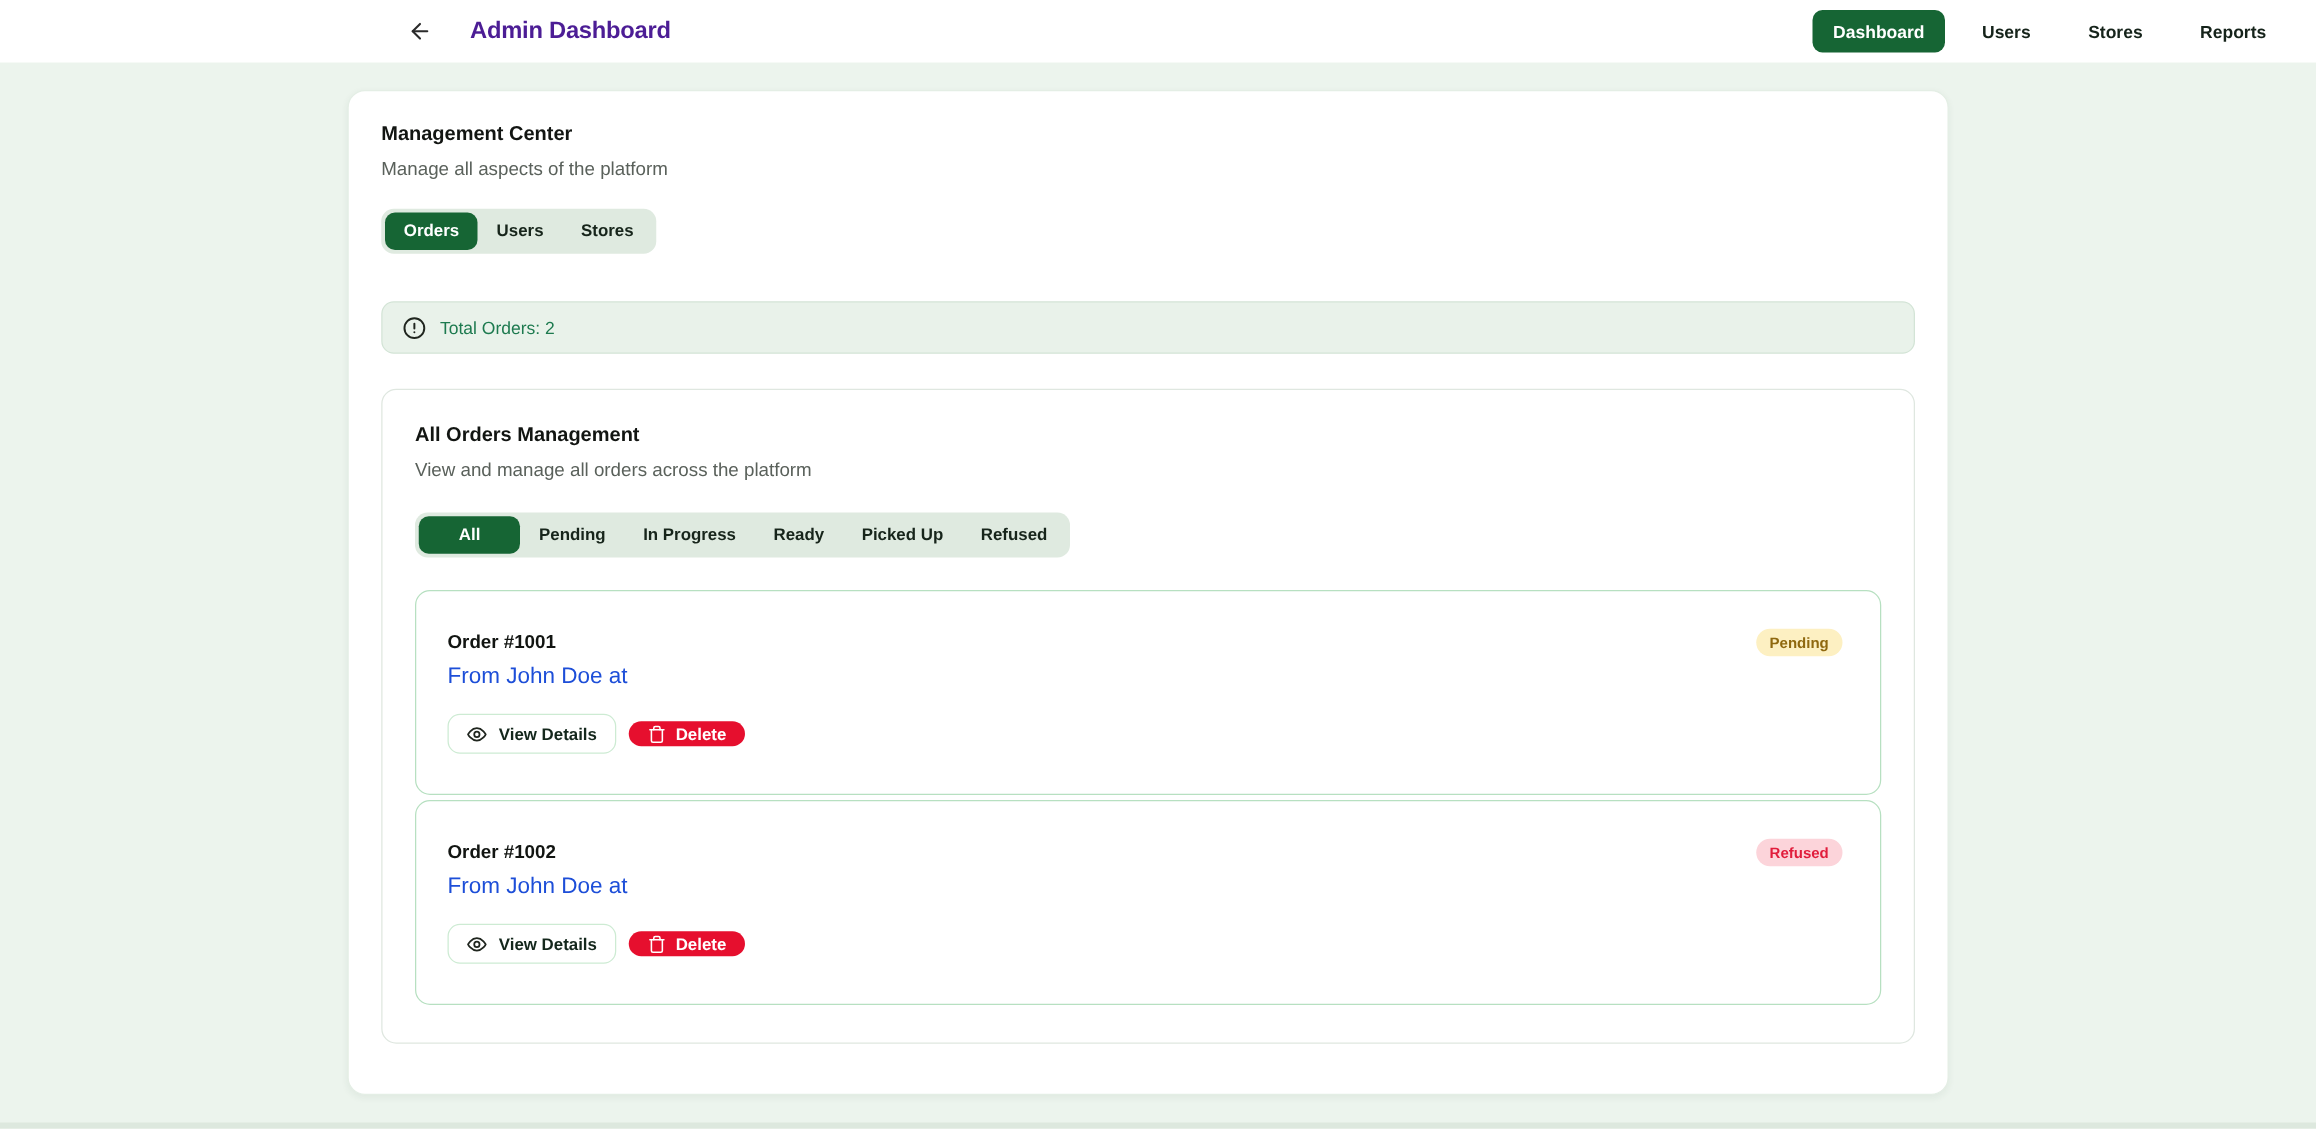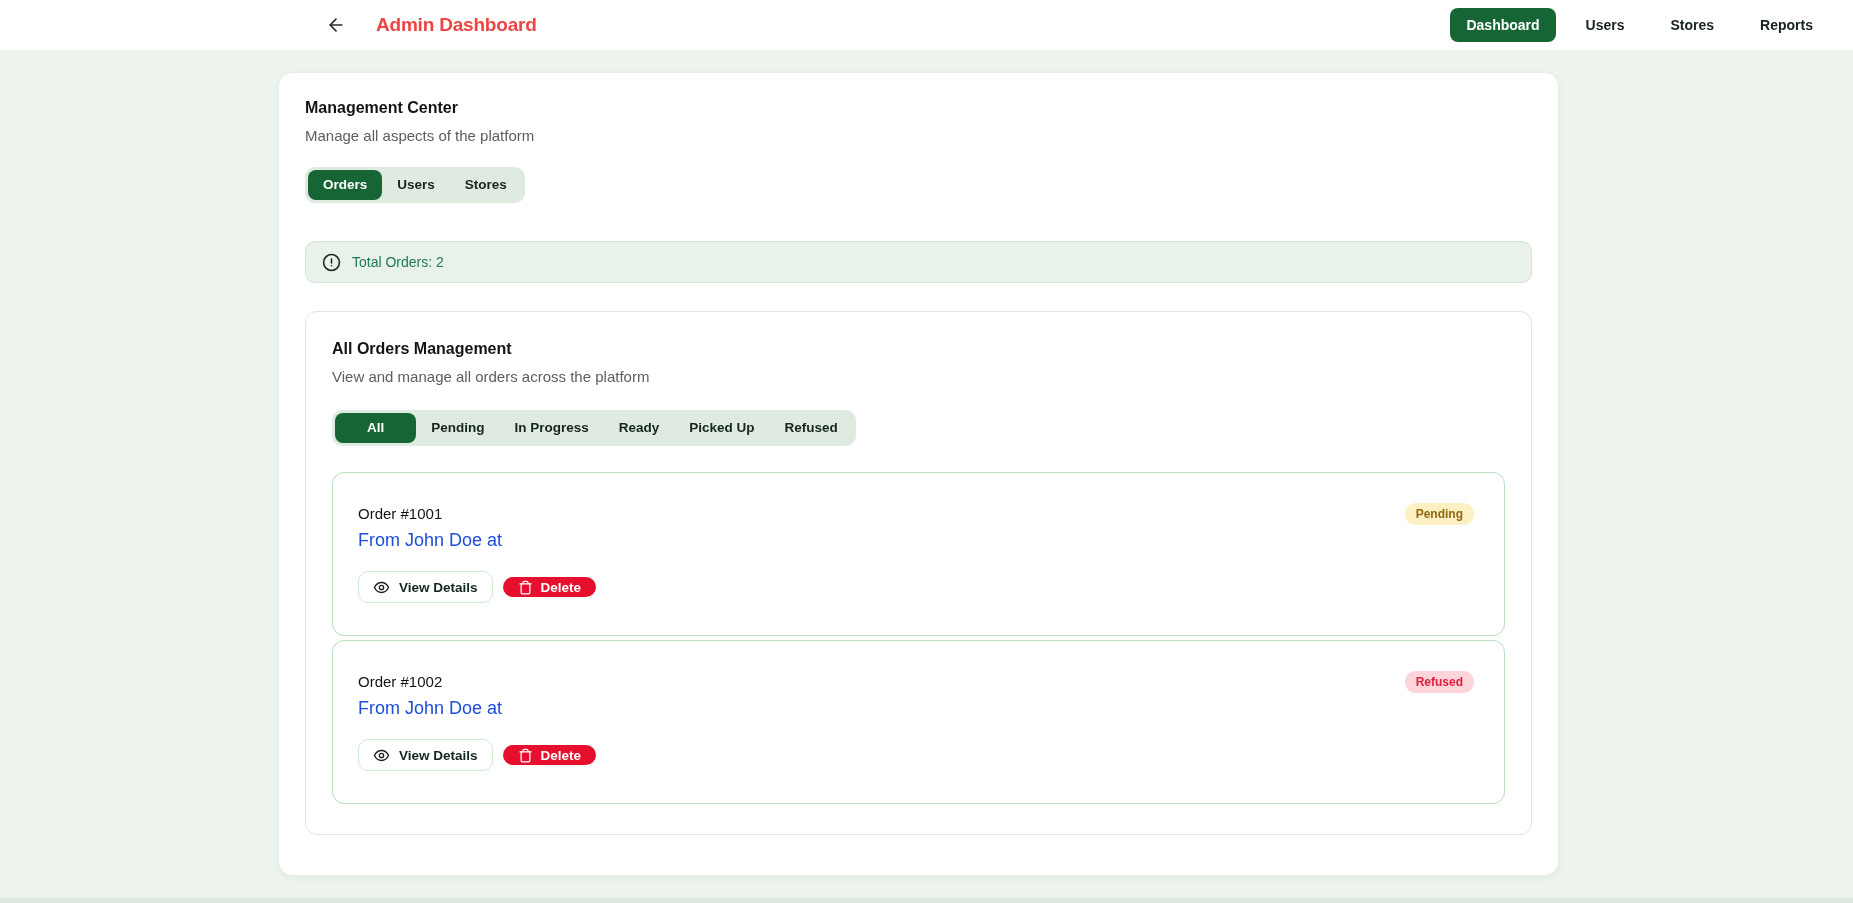--- a/index.html
+++ b/index.html
@@ -17,21 +17,21 @@
     display: flex;
     align-items: center;
     padding: 0 24px 0 322px;
   }
   .topbar-left { display: flex; align-items: center; gap: 26px; flex: 1; }
   .back-btn {
     background: none; border: none; cursor: pointer;
     display: flex; align-items: center; justify-content: center;
     width: 28px; height: 28px; color: #2b2b2b;
   }
-  .app-title { font-size: 19px; font-weight: 700; letter-spacing: -0.2px; color: #ef4444; }
+  .app-title { font-size: 19px; font-weight: 700; letter-spacing: -0.2px; color: #4c1d95; }
   .topnav { display: flex; align-items: center; gap: 14px; }
   .nav-item {
     border: none; background: none; cursor: pointer;
     font-family: inherit; font-size: 14px; font-weight: 600; color: #15231a;
     padding: 9px 16px; border-radius: 8px;
   }
   .nav-item.active { background: #166534; color: #ffffff; }
   .topbar-right { flex: 1; display: flex; justify-content: flex-end; padding-right: 296px; }
   .home-btn {
     display: inline-flex; align-items: center; gap: 8px;
@@ -89,21 +89,21 @@
   
   .order-card {
     margin-top: 26px;
     border: 1px solid #b7e0c1; border-radius: 12px;
     background: #ffffff;
     padding: 30px 30px 30px 25px;
     display: flex; align-items: flex-start; justify-content: space-between;
     min-height: 164px;
   }
   .order-card + .order-card { margin-top: 4px; }
-  .order-title { font-size: 15px; font-weight: 400; color: #121512; line-height: 22px; }
+  .order-title { font-size: 15px; font-weight: 700; color: #121512; line-height: 22px; }
   .order-sub { font-size: 18px; color: #1d4ed8; margin-top: 6px; line-height: 18px; }
   .order-actions { display: flex; align-items: center; gap: 10px; margin-top: 22px; }
 
   .btn-outline {
     display: inline-flex; align-items: center; gap: 9px;
     background: #ffffff; border: 1px solid #cdebd3; border-radius: 10px;
     height: 32px; padding: 0 14px; cursor: pointer;
     font-family: inherit; font-size: 13.5px; font-weight: 700; color: #14271c;
   }
   .btn-outline svg { color: #20261f; }

